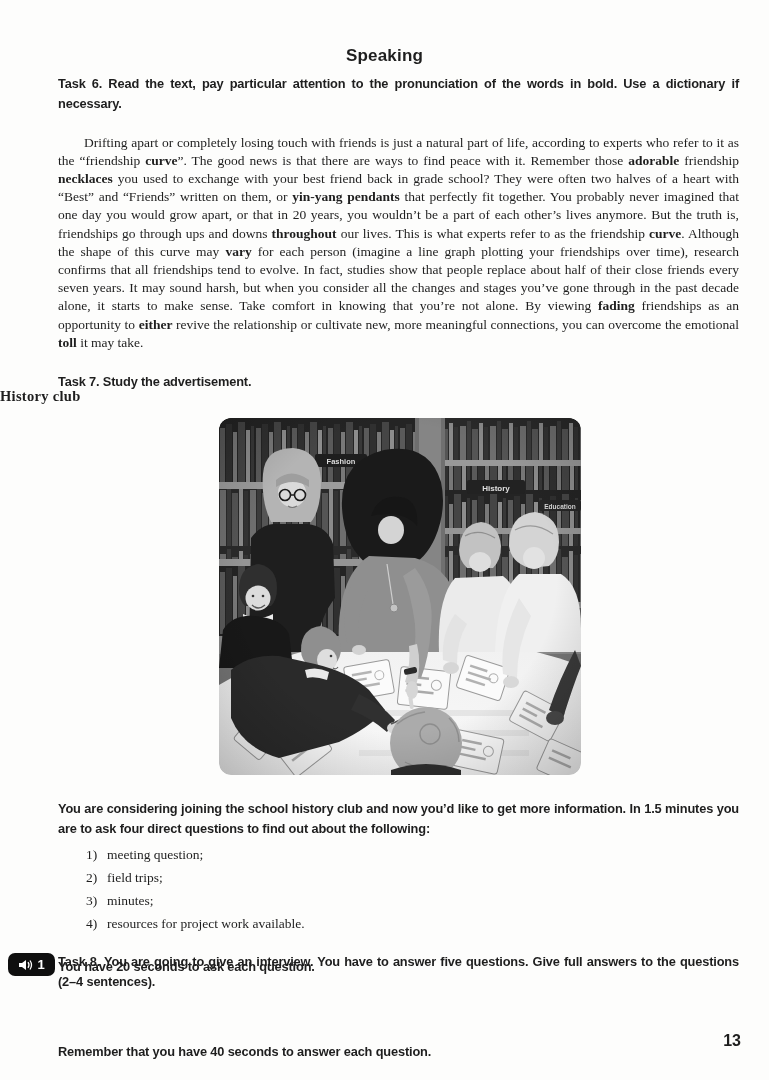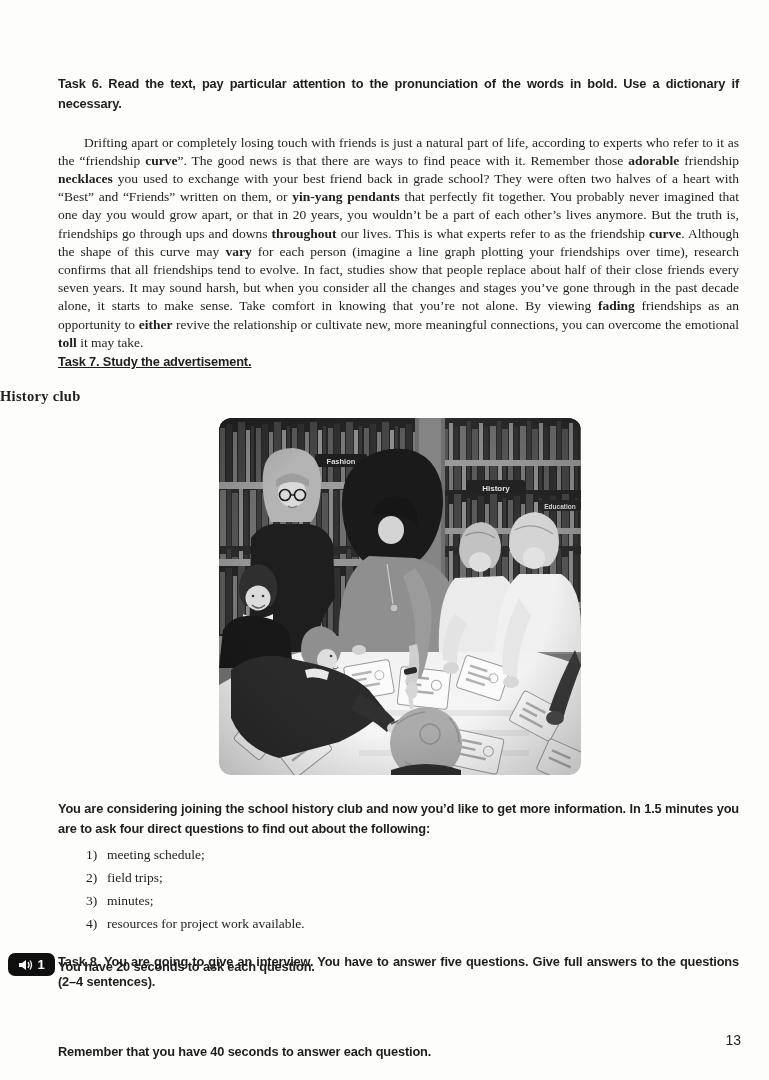--- a/index.html
+++ b/index.html
@@ -17,48 +17,49 @@
   .task-head{
     left:58px;right:30px;font-weight:700;font-size:12.8px;line-height:20px;
     letter-spacing:-0.15px;text-align:justify;
   }
   .task6-head{top:74px;}
   .body-par{
     left:58px;right:30px;top:120px;
     font-size:13.5px;line-height:18.2px;text-align:justify;text-indent:26px;
   }
   .body-par b{font-weight:700;}
-  .task7-head{top:352px;text-decoration:underline;}
+  .task7-head{top:372px;}
   .ad-title{
     left:0;right:0;top:388px;text-align:left;
     font-weight:700;font-size:14.5px;letter-spacing:.3px;
   }
   .photo{
     left:219px;top:418px;width:362px;height:357px;border-radius:12px;overflow:hidden;
   }
   .photo svg{display:block;}
   .brief{top:799px;}
   .q-list{left:86px;top:843px;font-size:13.5px;line-height:23px;}
   .q-list .li{display:flex;}
   .q-list .num{width:21px;flex:none;}
   .timing{top:957px;}
   .audio-badge{
     left:8px;top:953px;width:47px;height:23px;border-radius:7px;
     background:#0f0f0f;display:flex;align-items:center;justify-content:center;gap:4px;
   }
   .audio-badge .n{color:#ffffff;font-weight:700;font-size:13px;line-height:1;}
   .task8-head{top:952px;}
   .task8-note{top:1003px;margin-top:39px;}
-  .page-num{right:28px;top:1032px;font-weight:400;font-size:14px;}
+  .page-num{right:28px;top:1032px;font-weight:700;font-size:16px;}
 </style>
 </head>
 <body>
 
 <div class="page">
 
+  <div class="abs sans section-title">Speaking</div>
 
   <div class="abs sans task-head task6-head">Task 6. Read the text, pay particular attention to the pronunciation of the words in bold. Use a dictionary if necessary.</div>
 
   <p class="abs body-par"><span>Drifting apart or completely losing touch with friends is just a natural part of life, according to experts who refer to it as the “friendship </span><b>curve</b><span>”. The good news is that there are ways to find peace with it. Remember those </span><b>adorable</b><span> friendship </span><b>necklaces</b><span> you used to exchange with your best friend back in grade school? They were often two halves of a heart with “Best” and “Friends” written on them, or </span><b>yin-yang pendants</b><span> that perfectly fit together. You probably never imagined that one day you would grow apart, or that in 20 years, you wouldn’t be a part of each other’s lives anymore. But the truth is, friendships go through ups and downs </span><b>throughout</b><span> our lives. This is what experts refer to as the friendship </span><b>curve</b><span>. Although the shape of this curve may </span><b>vary</b><span> for each person (imagine a line graph plotting your friendships over time), research confirms that all friendships tend to evolve. In fact, studies show that people replace about half of their close friends every seven years. It may sound harsh, but when you consider all the changes and stages you’ve gone through in the past decade alone, it starts to make sense. Take comfort in knowing that you’re not alone. By viewing </span><b>fading</b><span> friendships as an opportunity to </span><b>either</b><span> revive the relationship or cultivate new, more meaningful connections, you can overcome the emotional </span><b>toll</b><span> it may take.</span></p>
 
   <div class="abs sans task-head task7-head">Task 7. Study the advertisement.</div>
 
   <div class="abs ad-title">History club</div>
 
   <div class="abs photo">
@@ -277,21 +278,21 @@
         <rect width="362" height="357" fill="url(#vig)"></rect>
       </g>
     </svg>
   </div>
 
   <div class="abs sans task-head brief">You are considering joining the school history club and now you’d like to get more information. In 1.5 minutes you are to ask four direct questions to find out about the following:</div>
 
   <div class="abs q-list">
     <div class="li">
       <span class="num">1)</span>
-      <span>meeting schedule;</span>
+      <span>meeting question;</span>
     </div>
     <div class="li">
       <span class="num">2)</span>
       <span>field trips;</span>
     </div>
     <div class="li">
       <span class="num">3)</span>
       <span>minutes;</span>
     </div>
     <div class="li">

